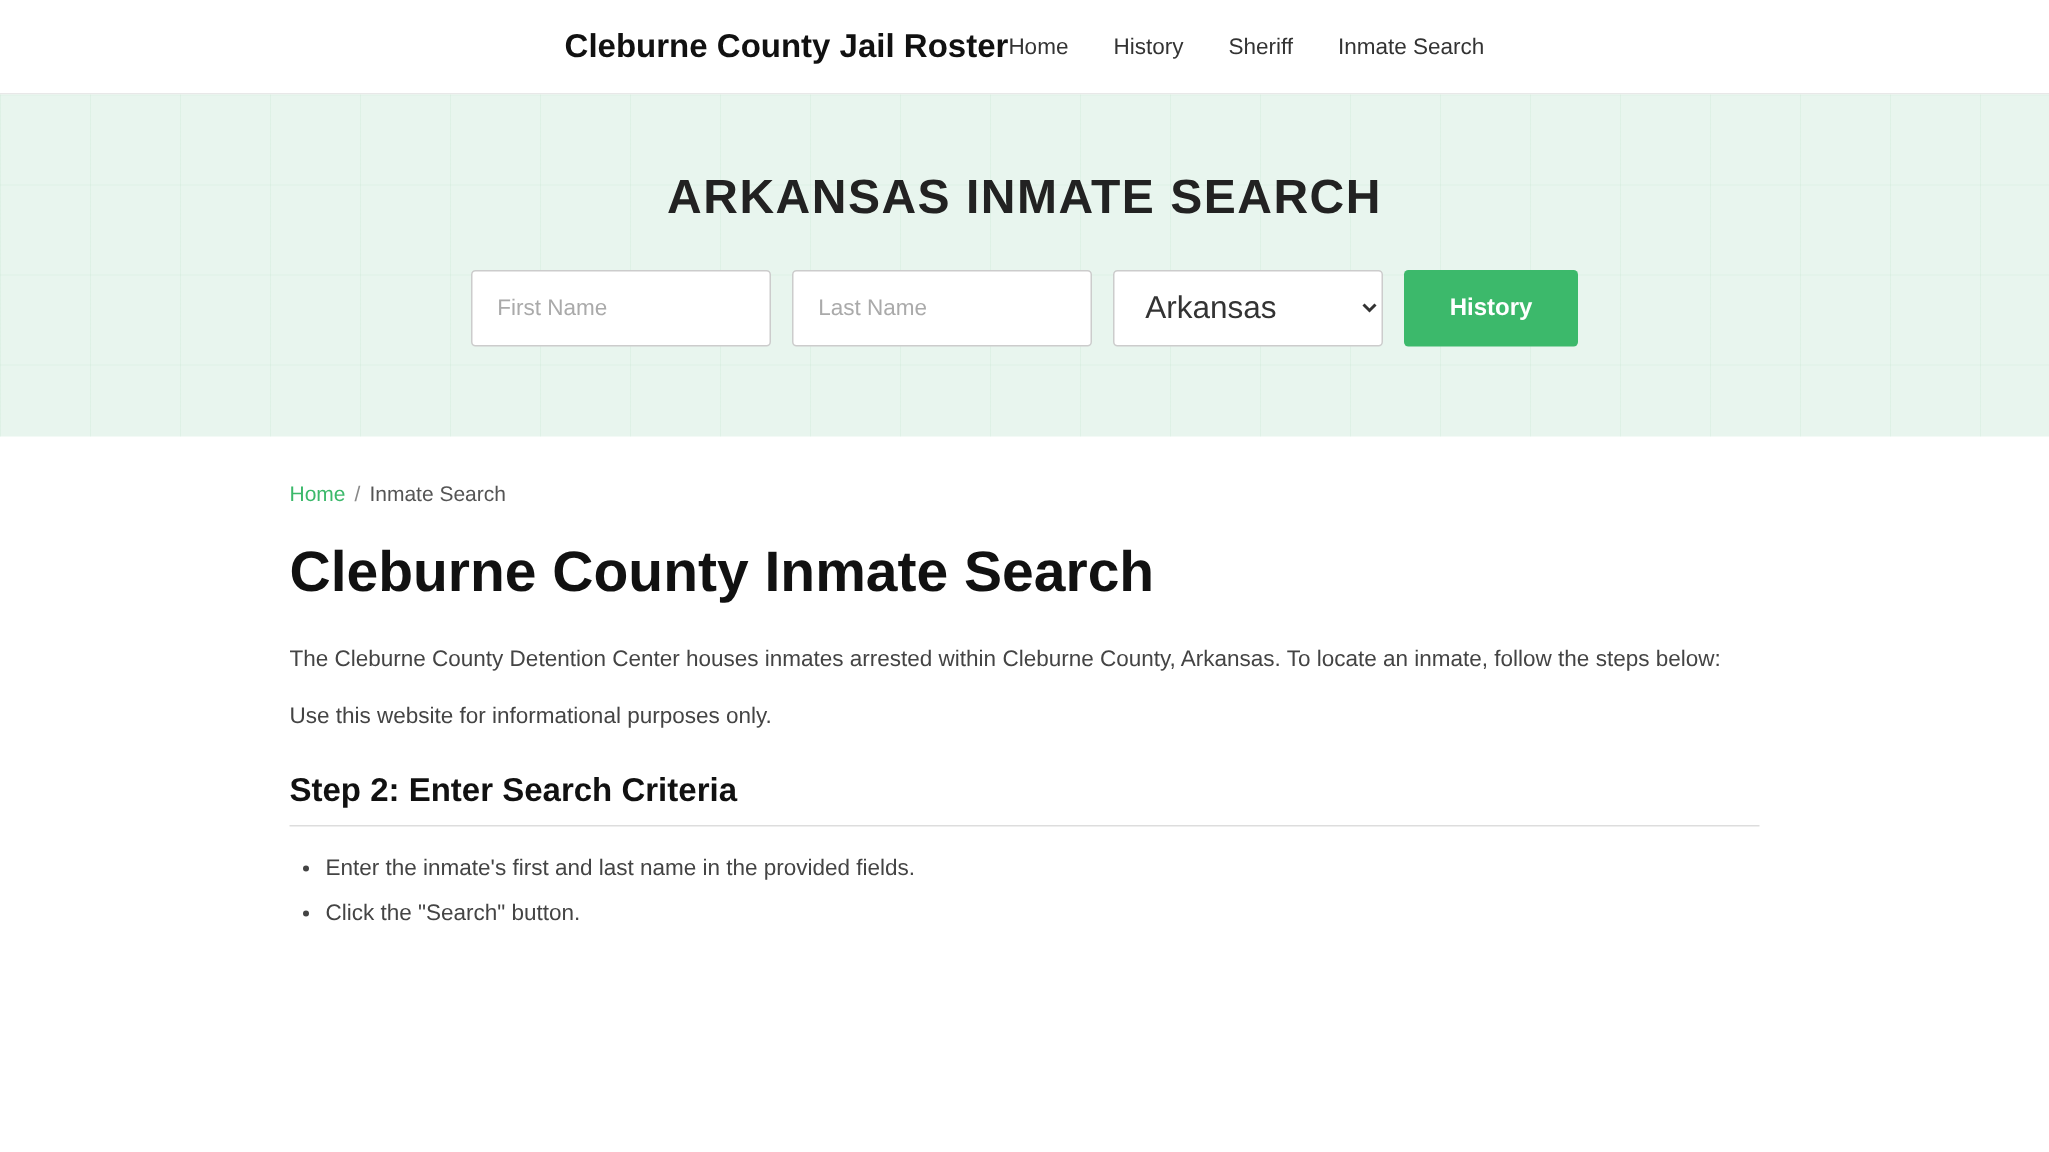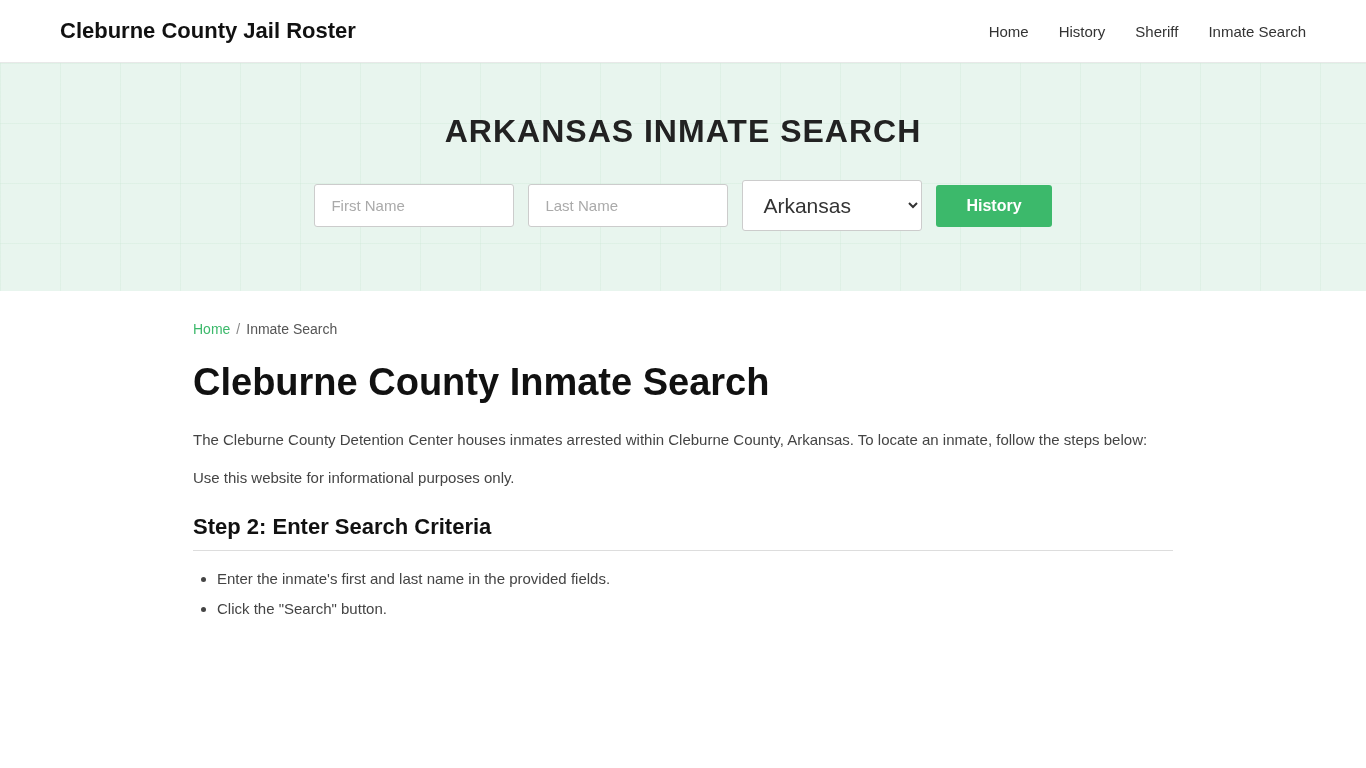--- a/index.html
+++ b/index.html
@@ -14,21 +14,21 @@
       color: #333;
       background: #fff;
       width: 1366px;
       min-height: 768px;
     }
 
     
     .header {
       display: flex;
       align-items: center;
-      justify-content: space-between;
+      justify-content: center;
       padding: 18px 60px;
       border-bottom: 1px solid #e8e8e8;
       background: #fff;
     }
 
     .site-title {
       font-size: 22px;
       font-weight: 900;
       color: #111;
       font-family: Arial, sans-serif;
@@ -64,21 +64,20 @@
       font-size: 32px;
       color: #222;
       letter-spacing: 1px;
       text-transform: uppercase;
       margin-bottom: 30px;
     }
 
     .search-form {
       display: flex;
       justify-content: center;
-      align-items: center;
       gap: 14px;
       flex-wrap: wrap;
     }
 
     .search-form input {
       padding: 12px 16px;
       border: 1px solid #ccc;
       border-radius: 3px;
       font-size: 15px;
       width: 200px;

